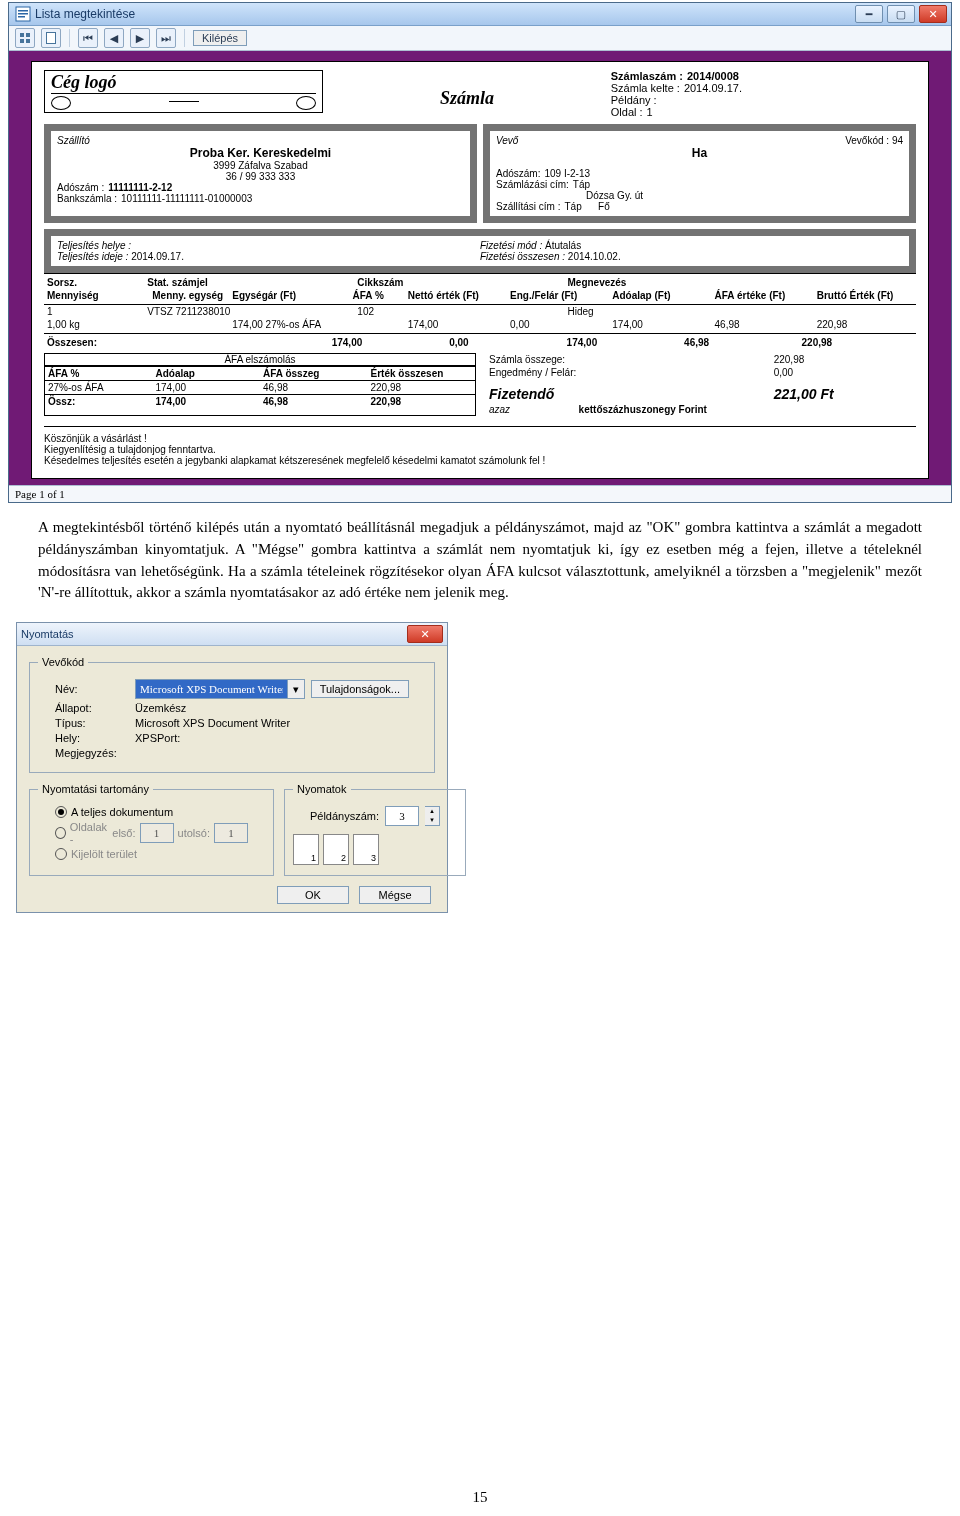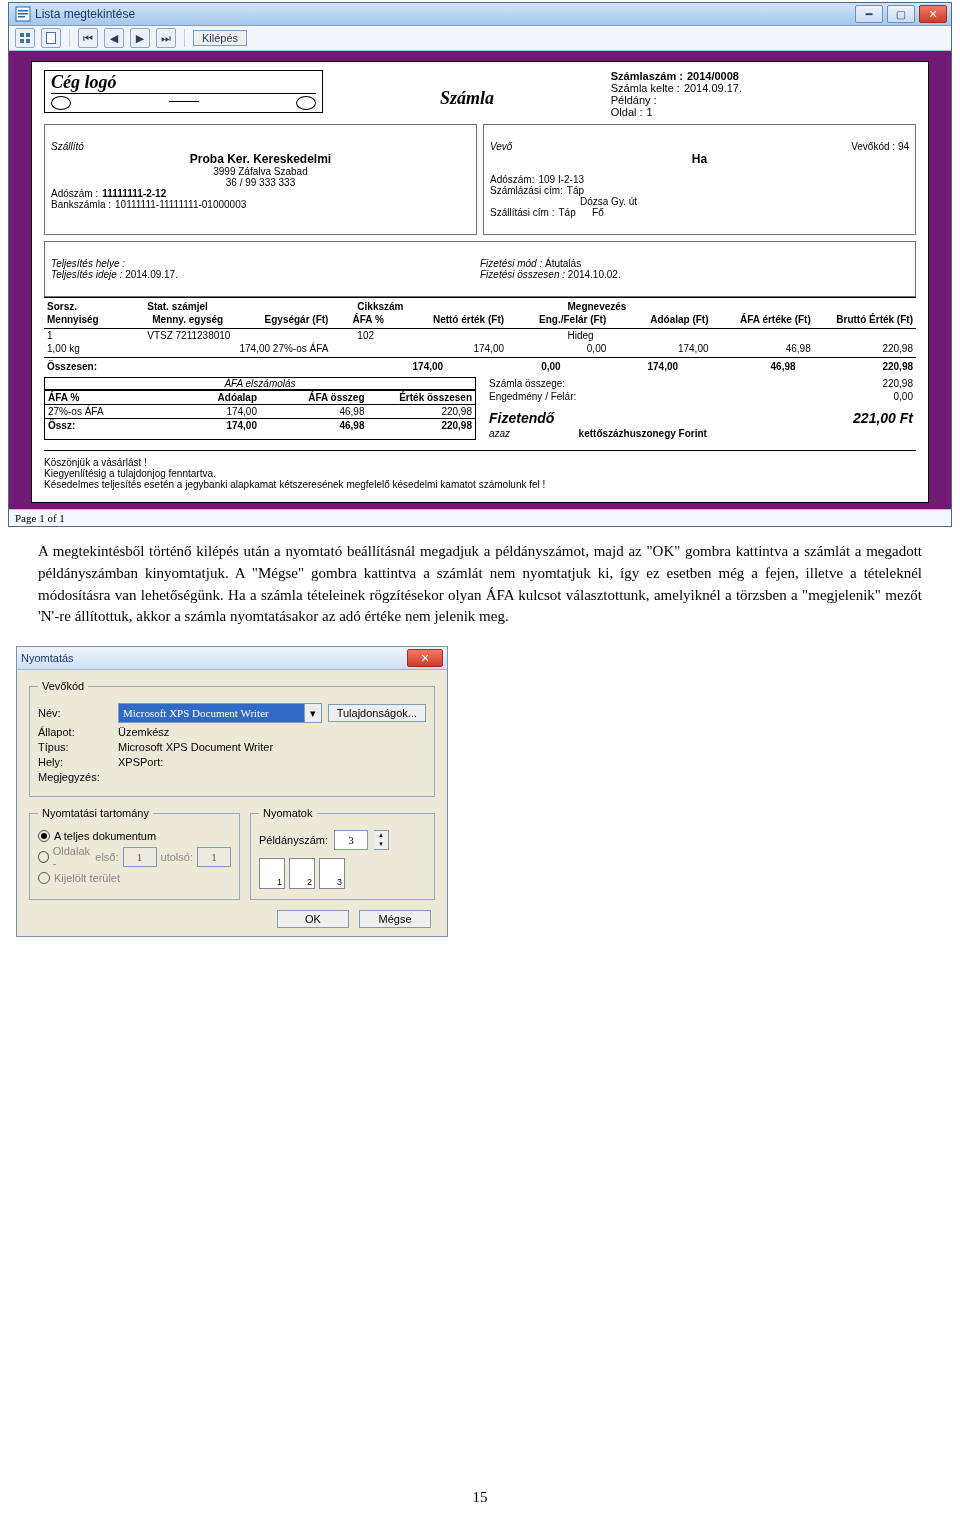--- a/index.html
+++ b/index.html
@@ -22,52 +22,52 @@
   .hdr-left{width:32%}
   .hdr-mid{width:33%;text-align:center}
   .hdr-right{width:35%;font-size:11px}
   .logo-box{border:1px solid #000;padding:2px 6px;margin-bottom:2px}
   .logo-box .big{font:italic bold 18px/1 "Times New Roman",serif}
   .logo-line{border-top:1px solid #000;margin-top:2px;display:flex;justify-content:space-between;padding-top:2px}
   .oval{width:18px;height:12px;border:1px solid #000;border-radius:50%/50%}
   .szamla{font:bold italic 18px "Times New Roman",serif;margin-top:18px}
   .kv{display:flex;gap:4px}
   .kv b{font-weight:bold}
-  .box{border:1px solid #737373;margin-top:6px;padding:16px 6px}
+  .box{border:7px solid #737373;margin-top:6px;padding:4px 6px}
   .two{display:flex;gap:6px;margin-top:6px}
   .two>.box{flex:1;margin-top:0}
   .supplier{font:bold 12px Arial;text-align:center}
   .tiny{font-size:10px}
   .tablehead{border-top:1px solid #000;border-bottom:1px solid #000;padding:2px 0;font-size:10px}
   .r{display:flex;font-size:10px}
-  .c{flex:1;padding:1px 3px;text-align:right}
+  .c{flex:1;padding:1px 3px;}
   .c.l{text-align:left}
   .c.center{text-align:center}
   .rule{border-top:1px solid #000;margin:2px 0}
   .bold{font-weight:bold}
   .sumblock{display:flex;gap:10px;font-size:10px;margin-top:4px}
   .afa-table{border:1px solid #000;flex:1}
   .afa-table .r{border-top:1px solid #000}
   .afa-table .r:first-child{border-top:none}
-  .afa-head{text-align:center;font-style:italic;border-bottom:1px solid #000}
+  .afa-head{text-align:center;border-bottom:1px solid #000}
   .right-sums{flex:1}
   .pay{font:bold italic 14px Arial}
   .footer{font-size:10px;margin-top:10px;border-top:1px solid #000;padding-top:6px}
   .statusbar{font:11px Tahoma;padding:2px 6px;border-top:1px solid #adbfd2;background:#f4f7fb}
   
   .bodytext{font:15px/1.45 "Times New Roman",serif;text-align:justify;margin:14px 38px 18px 38px}
   
   .dlg{border:1px solid #7a91ab;margin:0 0 0 16px;width:430px;font:11px Tahoma,Arial,sans-serif;background:#ece9d8;color:#000}
   .dlg-title{background:linear-gradient(#eef4fc,#cfdff2);border-bottom:1px solid #9fb4cc;display:flex;align-items:center;padding:2px 4px;font-weight:normal;color:#1a3b66}
   .dlg-title .t{flex:1}
   .dlg-x{width:34px;height:16px;background:linear-gradient(#f07a6a,#cf3b27);border:1px solid #a42d1c;border-radius:2px;color:#fff;display:flex;align-items:center;justify-content:center;font-size:11px}
   .dlg-body{padding:10px 12px 8px 12px}
   fieldset{border:1px solid #9ab;margin:0 0 10px 0;padding:8px 8px 10px 8px}
   legend{padding:0 4px}
-  .row{display:flex;align-items:center;gap:6px;margin:3px 0}
+  .row{display:flex;align-items:center;gap:6px;margin:3px 17px}
   .combo{flex:1;display:flex}
   .combo input{flex:1;background:#3169c6;color:#fff;border:1px solid #7f9db9;height:18px;padding:0 4px;font:11px Tahoma}
   .combo .dd{width:16px;border:1px solid #7f9db9;border-left:none;background:#eee;display:flex;align-items:center;justify-content:center}
   .btn{border:1px solid #7f9db9;background:#efefef;padding:2px 8px;display:inline-block}
   .lbl{width:74px;color:#000}
   .twofs{display:flex;gap:10px}
   .twofs fieldset{flex:1}
   .radio{display:flex;align-items:center;gap:4px}
   .radio .dot{width:10px;height:10px;border:1px solid #555;border-radius:50%;display:inline-block;position:relative}
   .radio.sel .dot::after{content:"";position:absolute;inset:2px;background:#000;border-radius:50%}

